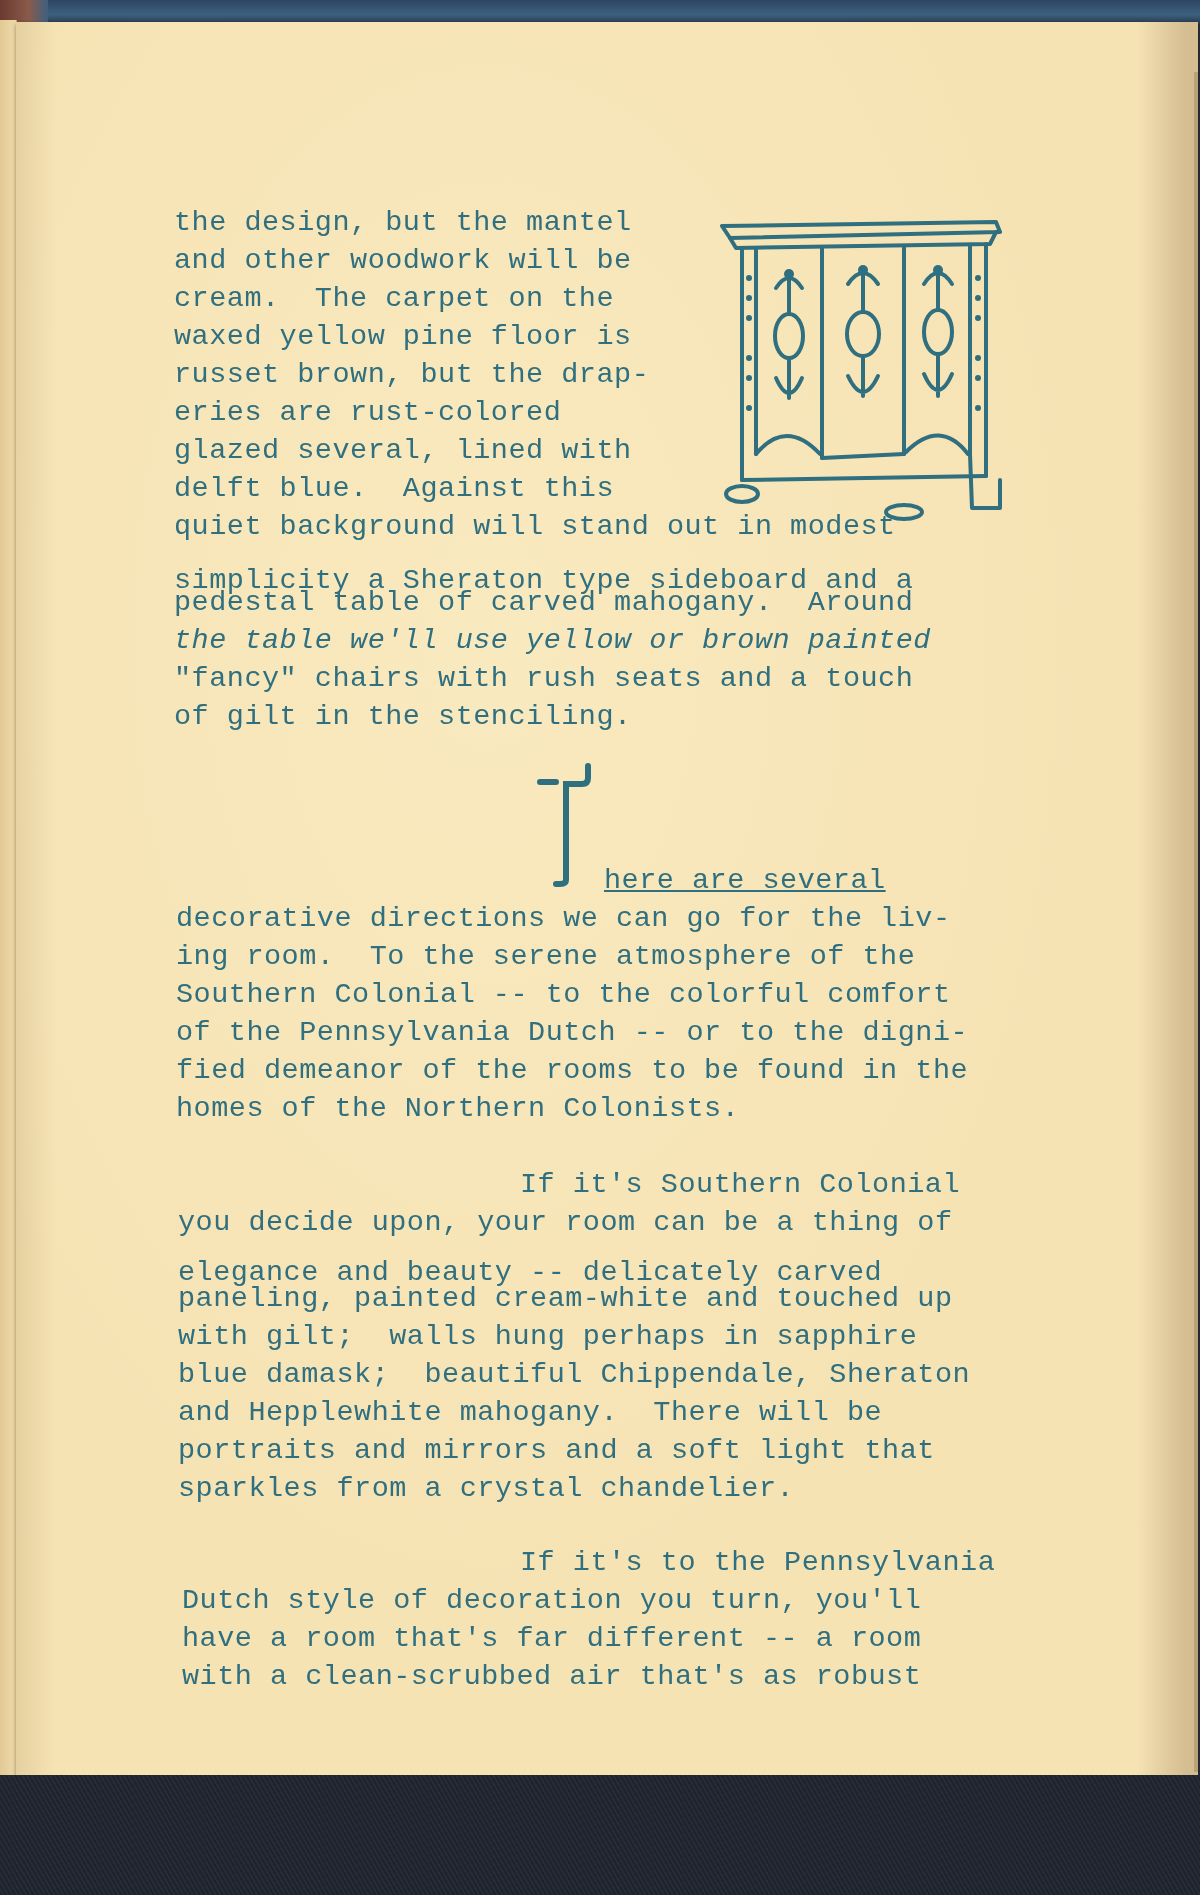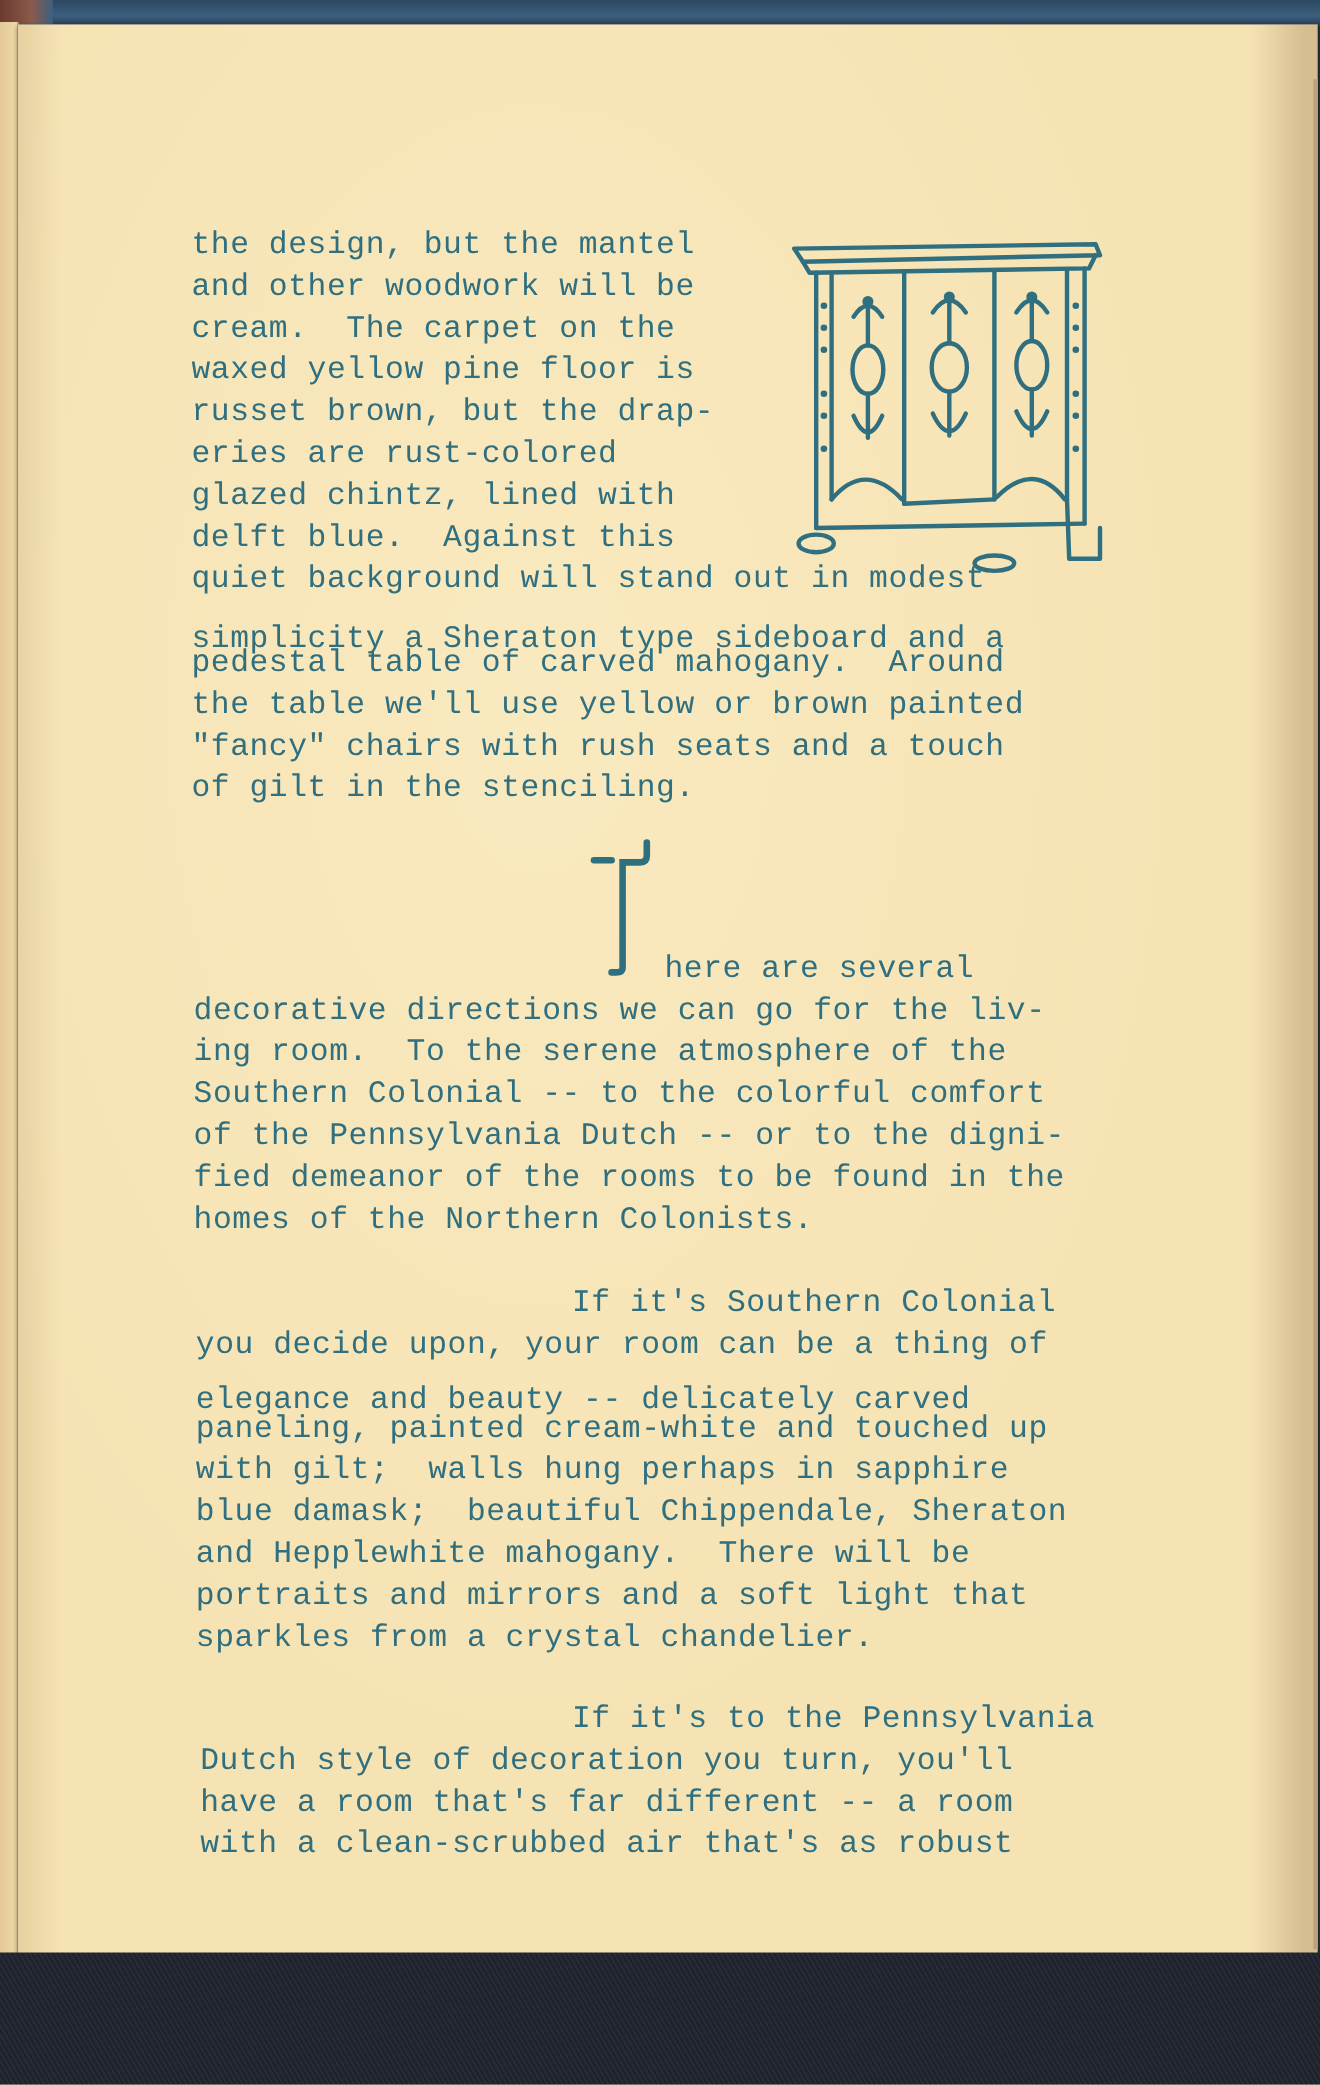--- a/index.html
+++ b/index.html
@@ -60,26 +60,26 @@
 
 <div class="page">
   <div class="page-right-edge"></div>
 
   <div class="text-line" style="left:158px; top:184px;">the design, but the mantel</div>
   <div class="text-line" style="left:158px; top:222px;">and other woodwork will be</div>
   <div class="text-line" style="left:158px; top:260px;">cream.  The carpet on the</div>
   <div class="text-line" style="left:158px; top:298px;">waxed yellow pine floor is</div>
   <div class="text-line" style="left:158px; top:336px;">russet brown, but the drap-</div>
   <div class="text-line" style="left:158px; top:374px;">eries are rust-colored</div>
-  <div class="text-line" style="left:158px; top:412px;">glazed chintz, lined with</div>
+  <div class="text-line" style="left:158px; top:412px;">glazed several, lined with</div>
   <div class="text-line" style="left:158px; top:450px;">delft blue.  Against this</div>
   <div class="text-line" style="left:158px; top:488px;">quiet background will stand out in modest</div>
   <div class="text-line" style="left:158px; top:526px;margin-top:16px;">simplicity a Sheraton type sideboard and a</div>
   <div class="text-line" style="left:158px; top:564px;">pedestal table of carved mahogany.  Around</div>
-  <div class="text-line" style="left:158px; top:602px;">the table we'll use yellow or brown painted</div>
+  <div class="text-line" style="left:158px; top:602px;font-style:italic;">the table we'll use yellow or brown painted</div>
   <div class="text-line" style="left:158px; top:640px;">"fancy" chairs with rush seats and a touch</div>
   <div class="text-line" style="left:158px; top:678px;">of gilt in the stenciling.</div>
 
   <svg class="sideboard" viewBox="0 0 294 304">
     <g fill="none" stroke="#2f6f7f" stroke-width="4" stroke-linecap="round" stroke-linejoin="round">
       <path d="M6 8 L280 4 L284 14 L14 20 Z"></path>
       <path d="M14 20 L20 30 L274 26 L280 14"></path>
       <path d="M26 30 L26 262"></path>
       <path d="M270 26 L270 258"></path>
       <path d="M40 32 L40 236"></path>
@@ -119,21 +119,21 @@
     </g>
   </svg>
 
   <svg class="drop-cap" viewBox="0 0 56 126">
     <g fill="none" stroke="#2f6f7f" stroke-width="6" stroke-linecap="round">
       <path d="M4 20 L20 20"></path>
       <path d="M52 4 L52 16 Q52 22 46 22 L30 22 L30 118 Q30 122 24 122 L20 122"></path>
     </g>
   </svg>
 
-  <div class="text-line" style="left:588px; top:842px;">here are several</div>
+  <div class="text-line" style="left:588px; top:842px;text-decoration:underline;">here are several</div>
   <div class="text-line" style="left:160px; top:880px;">decorative directions we can go for the liv-</div>
   <div class="text-line" style="left:160px; top:918px;">ing room.  To the serene atmosphere of the</div>
   <div class="text-line" style="left:160px; top:956px;">Southern Colonial -- to the colorful comfort</div>
   <div class="text-line" style="left:160px; top:994px;">of the Pennsylvania Dutch -- or to the digni-</div>
   <div class="text-line" style="left:160px; top:1032px;">fied demeanor of the rooms to be found in the</div>
   <div class="text-line" style="left:160px; top:1070px;">homes of the Northern Colonists.</div>
 
   <div class="text-line" style="left:504px; top:1146px;">If it's Southern Colonial</div>
   <div class="text-line" style="left:162px; top:1184px;">you decide upon, your room can be a thing of</div>
   <div class="text-line" style="left:162px; top:1222px;margin-top:12px;">elegance and beauty -- delicately carved</div>

